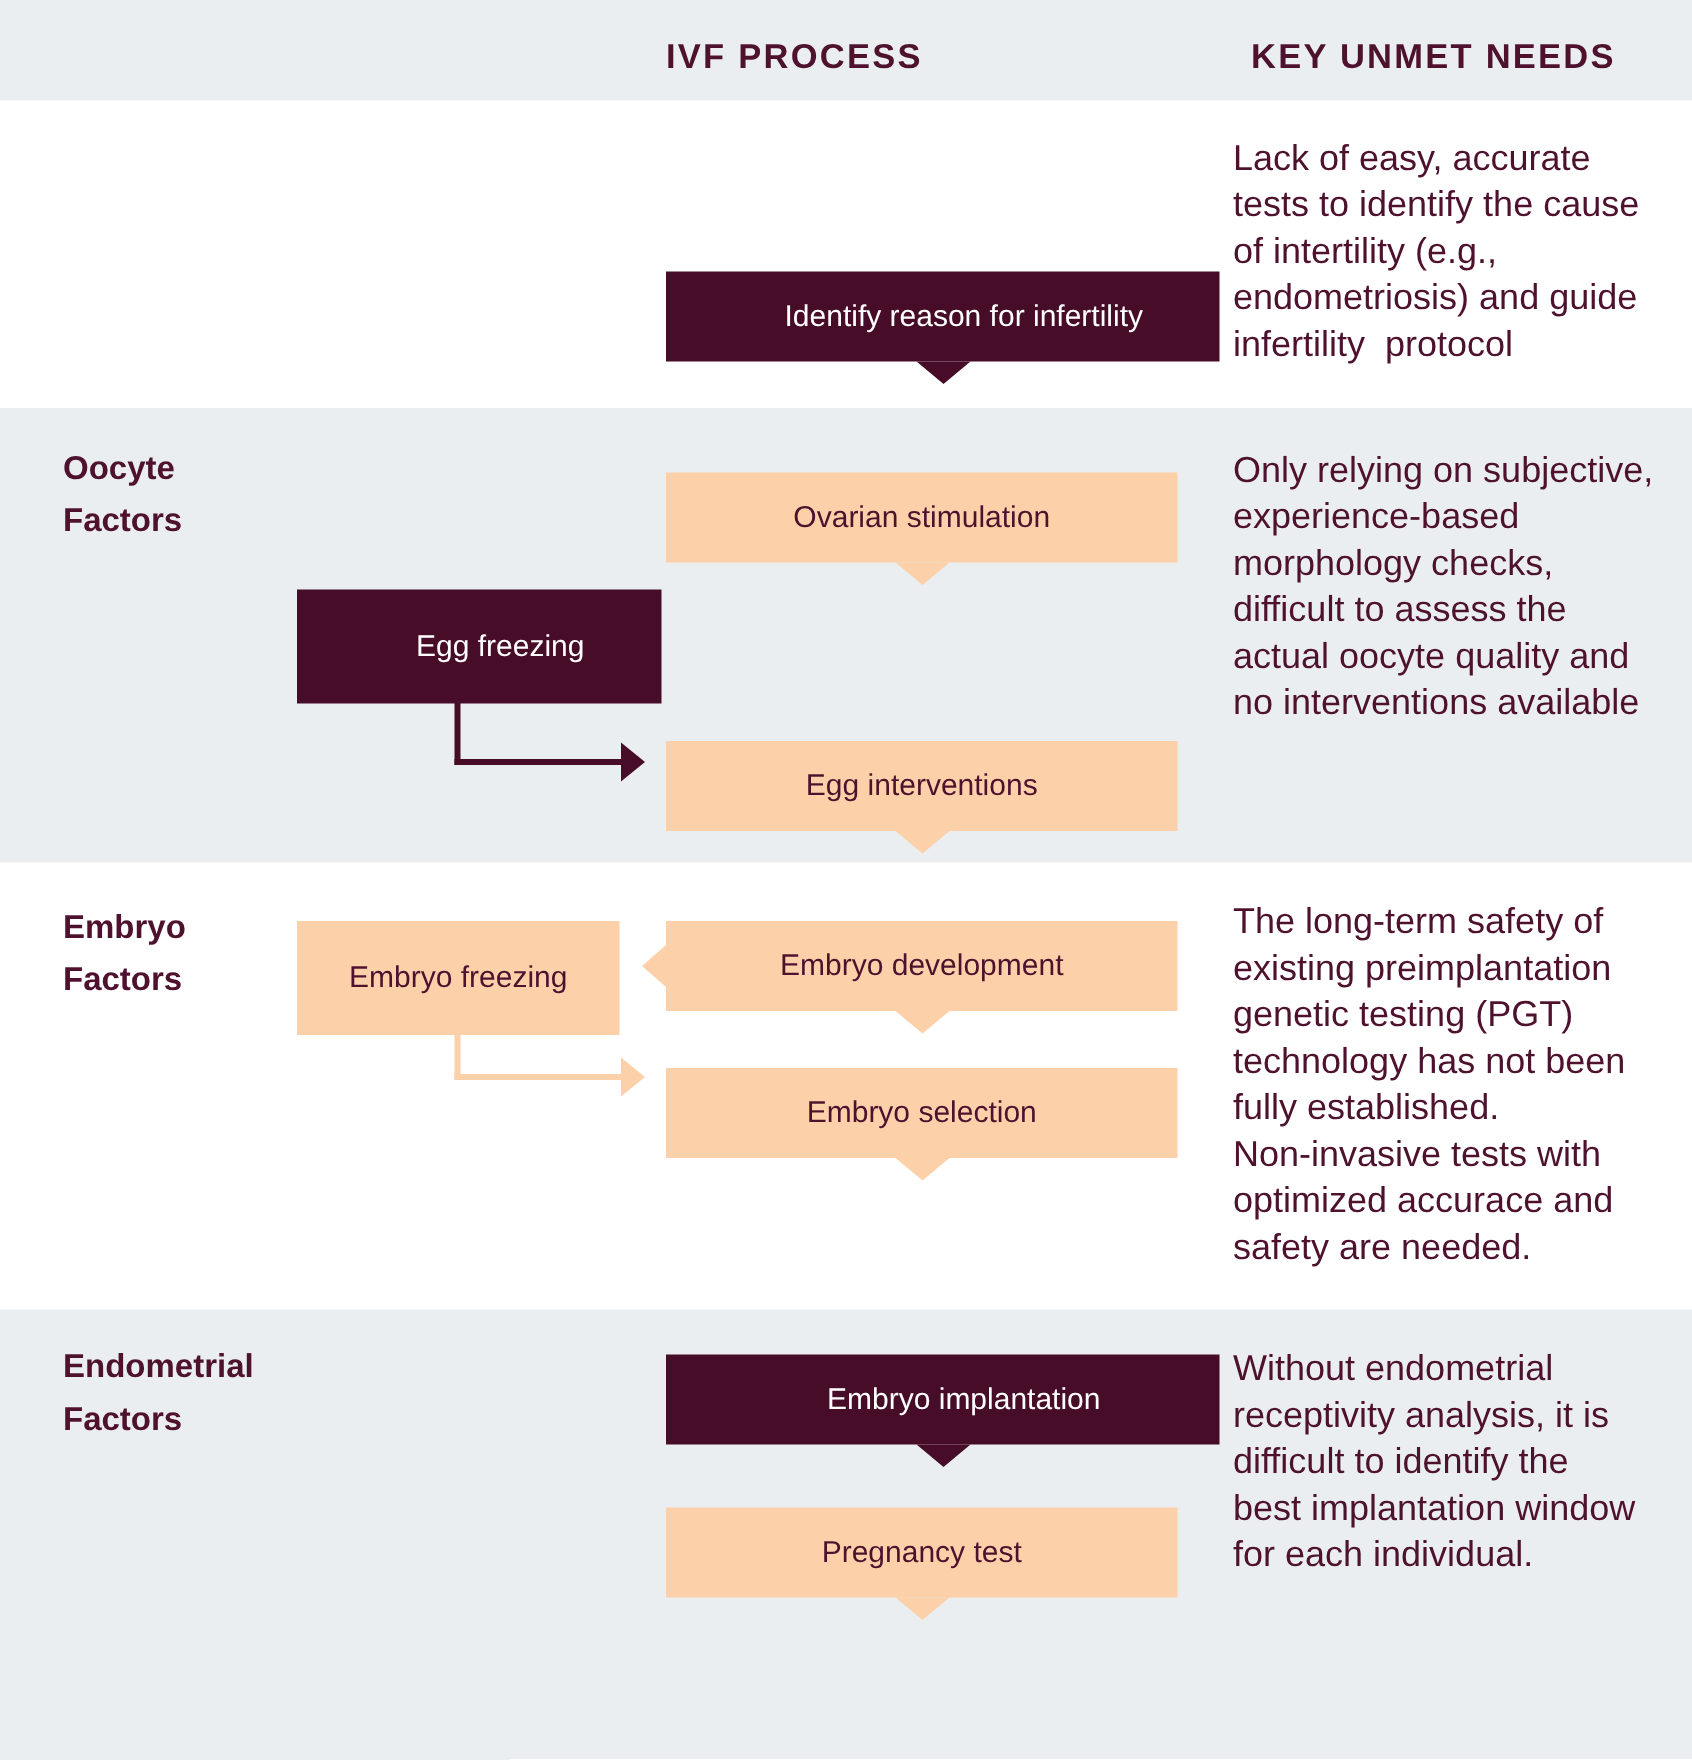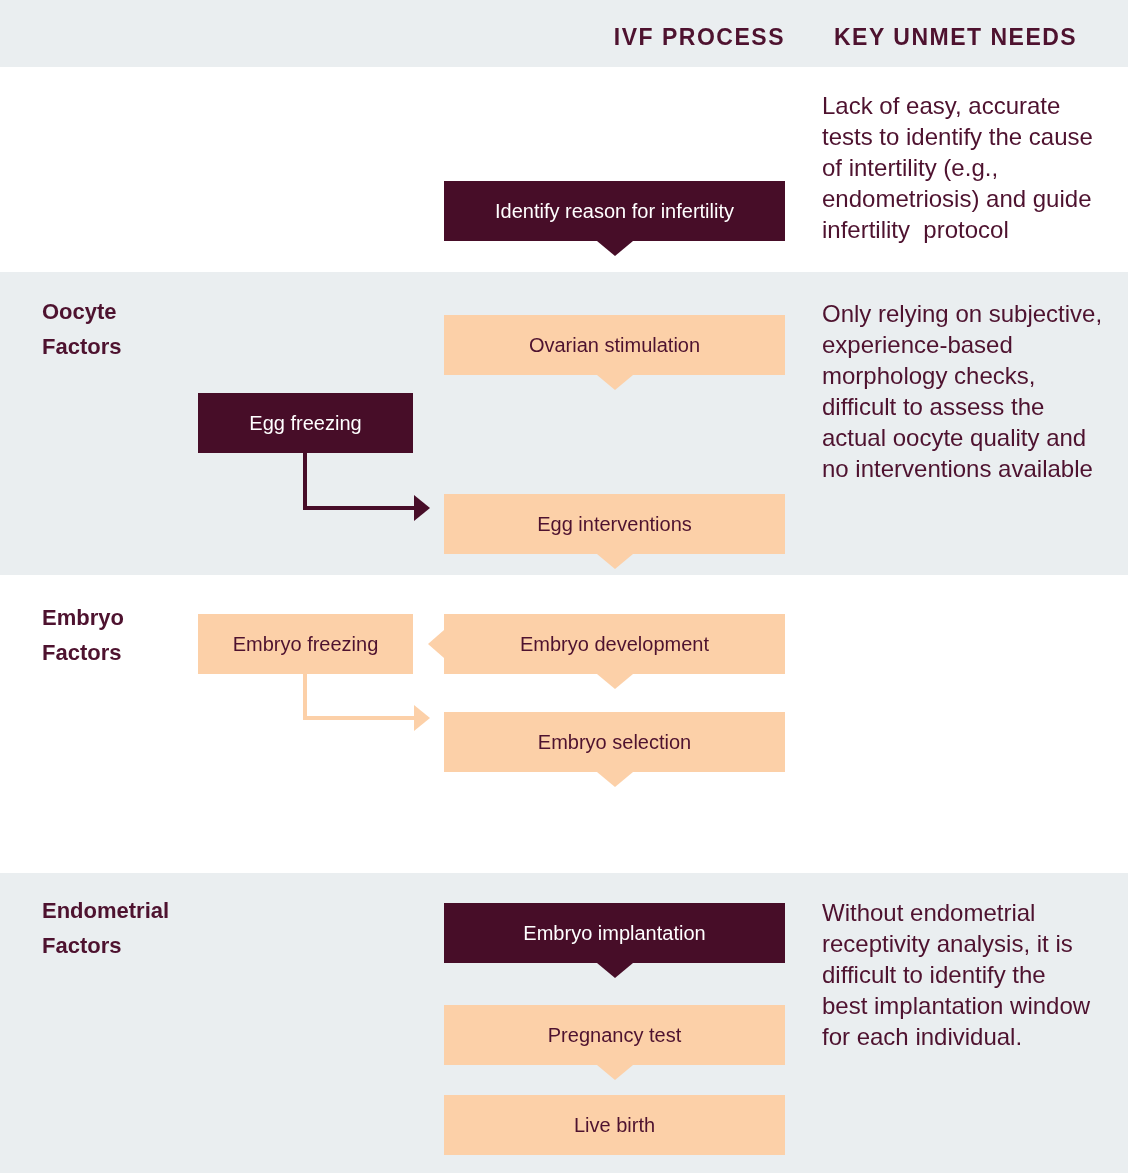--- a/index.html
+++ b/index.html
@@ -17,40 +17,40 @@
   }
   .band{position:absolute;left:0;width:1128px;background:var(--band);}
   .band-header{top:0;height:67px;}
   .band-oocyte{top:272px;height:303px;}
   .band-endometrial{top:873px;height:300px;}
 
   .hdr-title{
     position:absolute;top:24px;font-size:23px;font-weight:bold;
     letter-spacing:1.5px;color:var(--ink);white-space:nowrap;
   }
-  .hdr-process{left:444px;width:341px;text-align:right;}
+  .hdr-process{left:444px;width:341px;text-align:left;}
   .hdr-needs{left:822px;margin-left:12px;}
 
   .row-label{
     position:absolute;left:42px;font-size:22px;font-weight:bold;
     line-height:35px;color:var(--ink);white-space:pre-line;
   }
   .note{
     position:absolute;left:822px;width:300px;font-size:24px;
     line-height:31px;color:var(--ink);white-space:pre-wrap;
   }
 
   .box{
     position:absolute;display:flex;align-items:center;justify-content:center;
     font-size:20px;font-weight:500;text-align:center;
   }
-  .box.dark{background:var(--maroon);color:#ffffff;}
+  .box.dark{background:var(--maroon);color:#ffffff;padding-left:28px;}
   .box.peach{background:var(--peach);color:var(--ink);margin-top:12px;}
   .col-main{left:444px;width:341px;height:60px;}
-  .col-side{left:198px;width:215px;height:60px;}
+  .col-side{left:198px;width:215px;height:76px;}
 
   .ptr-down{
     position:absolute;left:50%;bottom:-15px;transform:translateX(-50%);
     width:0;height:0;
     border-left:18px solid transparent;border-right:18px solid transparent;
     border-top:15px solid var(--maroon);
   }
   .box.peach > .ptr-down{border-top-color:var(--peach);}
   .notch-left{
     position:absolute;left:-16px;top:50%;transform:translateY(-50%);
@@ -92,20 +92,28 @@
 tests to identify the cause
 of intertility (e.g.,
 endometriosis) and guide
 infertility  protocol</div>
   <div class="note" style="top:298px">Only relying on subjective,
 experience-based
 morphology checks,
 difficult to assess the
 actual oocyte quality and
 no interventions available</div>
+  <div class="note" style="top:599px">The long-term safety of
+existing preimplantation
+genetic testing (PGT)
+technology has not been
+fully established.
+Non-invasive tests with
+optimized accurace and
+safety are needed.</div>
   <div class="note" style="top:897px">Without endometrial
 receptivity analysis, it is
 difficult to identify the
 best implantation window
 for each individual.</div>
 
   <div class="box dark col-main" style="top:181px">
     <span>Identify reason for infertility</span>
     <span class="ptr-down"></span>
   </div>
@@ -144,17 +152,14 @@
   <div class="arrow-right peach-line" style="left:414px;top:705px"></div>
 
   <div class="box dark col-main" style="top:903px">
     <span>Embryo implantation</span>
     <span class="ptr-down"></span>
   </div>
   <div class="box peach col-main" style="top:993px">
     <span>Pregnancy test</span>
     <span class="ptr-down"></span>
   </div>
-  <div class="box peach col-main" style="top:1083px">
-    <span>Live birth</span>
-  </div>
 
 </div>
 
 </body></html>

